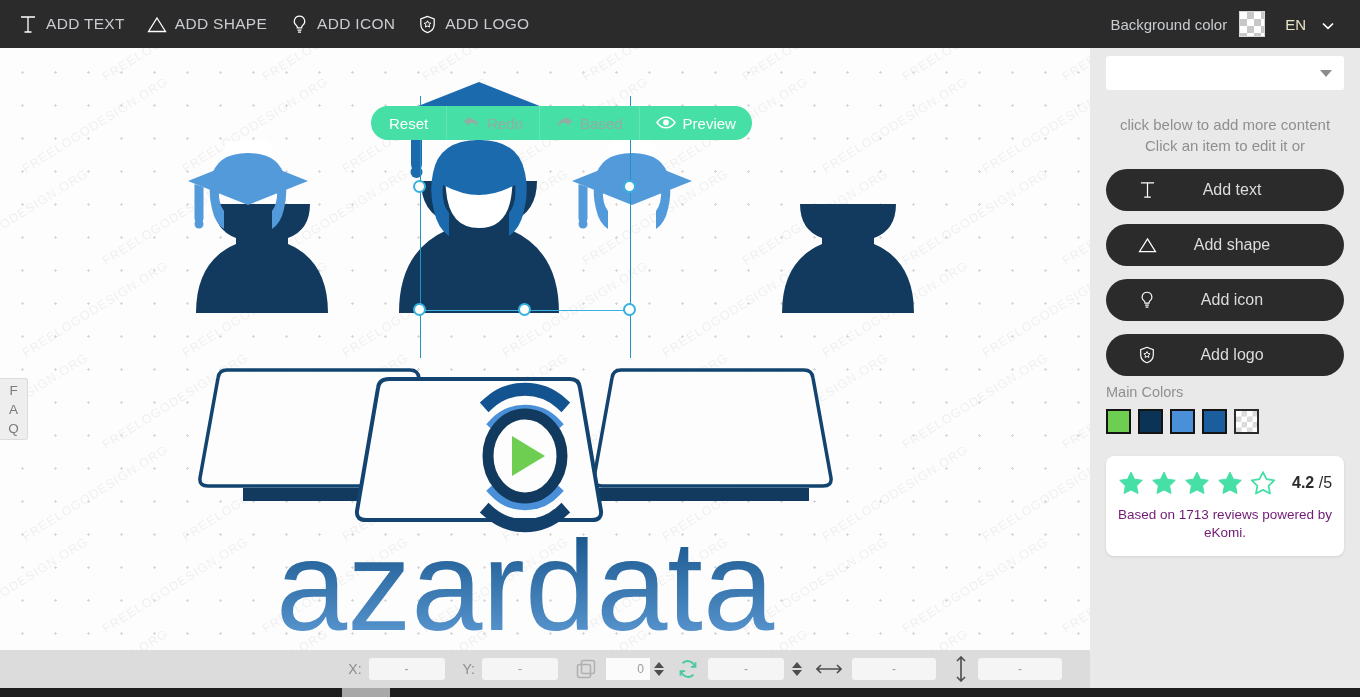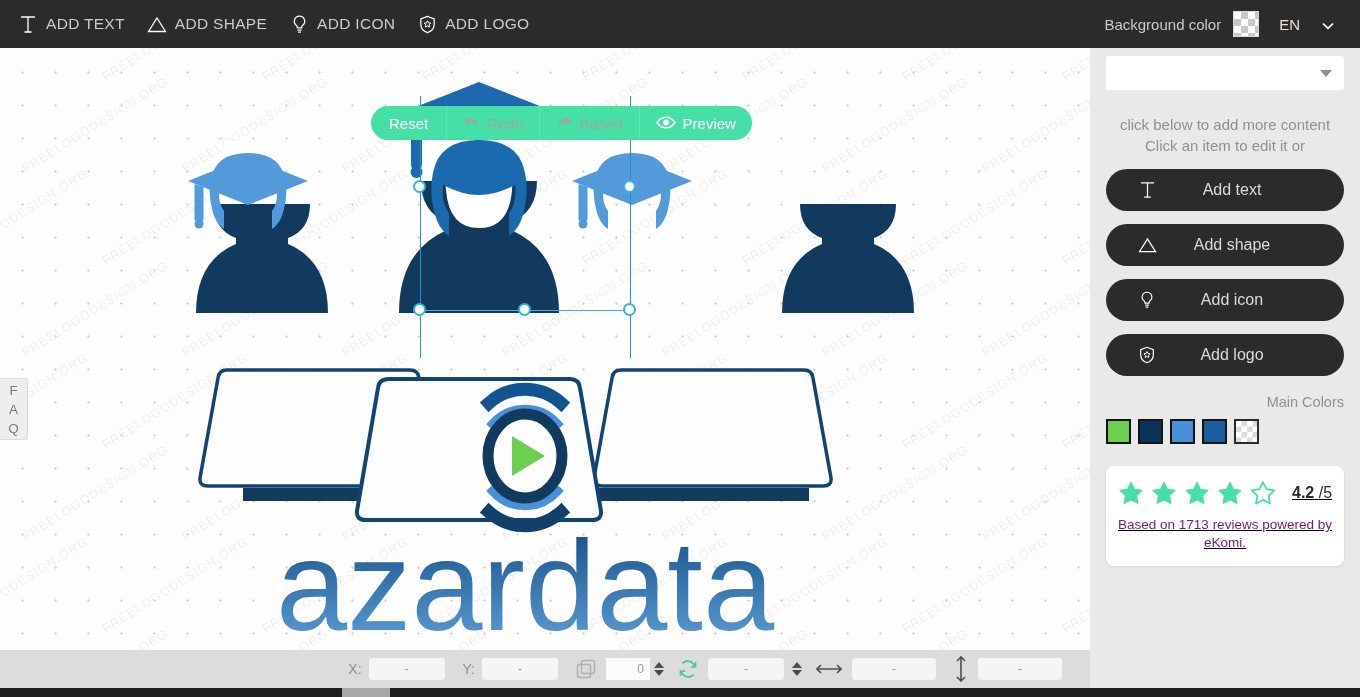--- a/index.html
+++ b/index.html
@@ -32,21 +32,21 @@
   }
   #bgcolor-swatch {
     width: 26px; height: 26px; border: 1px solid #d8d8d8;
     background-image:
       linear-gradient(45deg, #c8c8c8 25%, transparent 25%, transparent 75%, #c8c8c8 75%),
       linear-gradient(45deg, #c8c8c8 25%, #fff 25%, #fff 75%, #c8c8c8 75%);
     background-size: 14px 14px; background-position: 0 0, 7px 7px;
     background-color: #fff; cursor: pointer;
   }
   #lang {
-    display: flex; align-items: center; gap: 22px; color: #e9e3c8;
+    display: flex; align-items: center; gap: 16px; color: #e9e3c8;
     font-size: 15px; margin-right: 26px; cursor: pointer;
   }
   #save-btn {
     width: 155px; height: 48px; background: #46dfa6;
     display: flex; align-items: center; justify-content: center; gap: 10px;
     color: #ffffff; font-size: 17px; cursor: pointer;
   }
 
   
   #canvas-area {
@@ -126,33 +126,33 @@
   .side-btn {
     margin-top: 13px; width: 100%; height: 42px; background: #2b2b2b;
     border-radius: 21px; display: flex; align-items: center;
     color: #dcdcdc; font-size: 16px; cursor: pointer; position: relative;
   }
   .side-btn .sb-ico {
     position: absolute; left: 30px; width: 22px; display: flex;
     align-items: center; justify-content: center; color: #fff;
   }
   .side-btn .sb-lbl { width: 100%; text-align: center; padding-left: 14px; }
-  #maincolors-lbl { margin-top: 18px; color: #8f8f8f; font-size: 14.5px; text-align: right; }
+  #maincolors-lbl { margin-top: 8px; color: #8f8f8f; font-size: 14.5px; }
   #swatches { margin-top: 9px; display: flex; gap: 7px; }
   .sw { width: 25px; height: 25px; border: 2px solid #141414; cursor: pointer; }
   .sw.transparent {
     background-image:
       linear-gradient(45deg, #d9d9d9 25%, transparent 25%, transparent 75%, #d9d9d9 75%),
       linear-gradient(45deg, #d9d9d9 25%, #fff 25%, #fff 75%, #d9d9d9 75%);
     background-size: 11px 11px; background-position: 0 0, 5.5px 5.5px;
     background-color: #fff; border-color: #2b2b2b;
   }
   #reviews {
     margin-top: 22px; width: 100%; background: #ffffff; border-radius: 8px;
-    padding: 14px 12px 14px 12px; box-shadow: 0 1px 3px rgba(0,0,0,.10); text-decoration: underline;
+    padding: 14px 12px 14px 12px; box-shadow: 0 1px 3px rgba(0,0,0,.10);
   }
   #stars-row { display: flex; align-items: center; justify-content: center; gap: 7px; }
   .star { width: 26px; height: 26px; }
   #rating { margin-left: 9px; font-size: 16px; color: #2b2b2b; font-weight: bold; }
   #rating .slash { font-weight: normal; }
   #review-text {
     margin-top: 10px; text-align: center; color: #701a75;
     font-size: 13.5px; line-height: 18px;
   }
 

